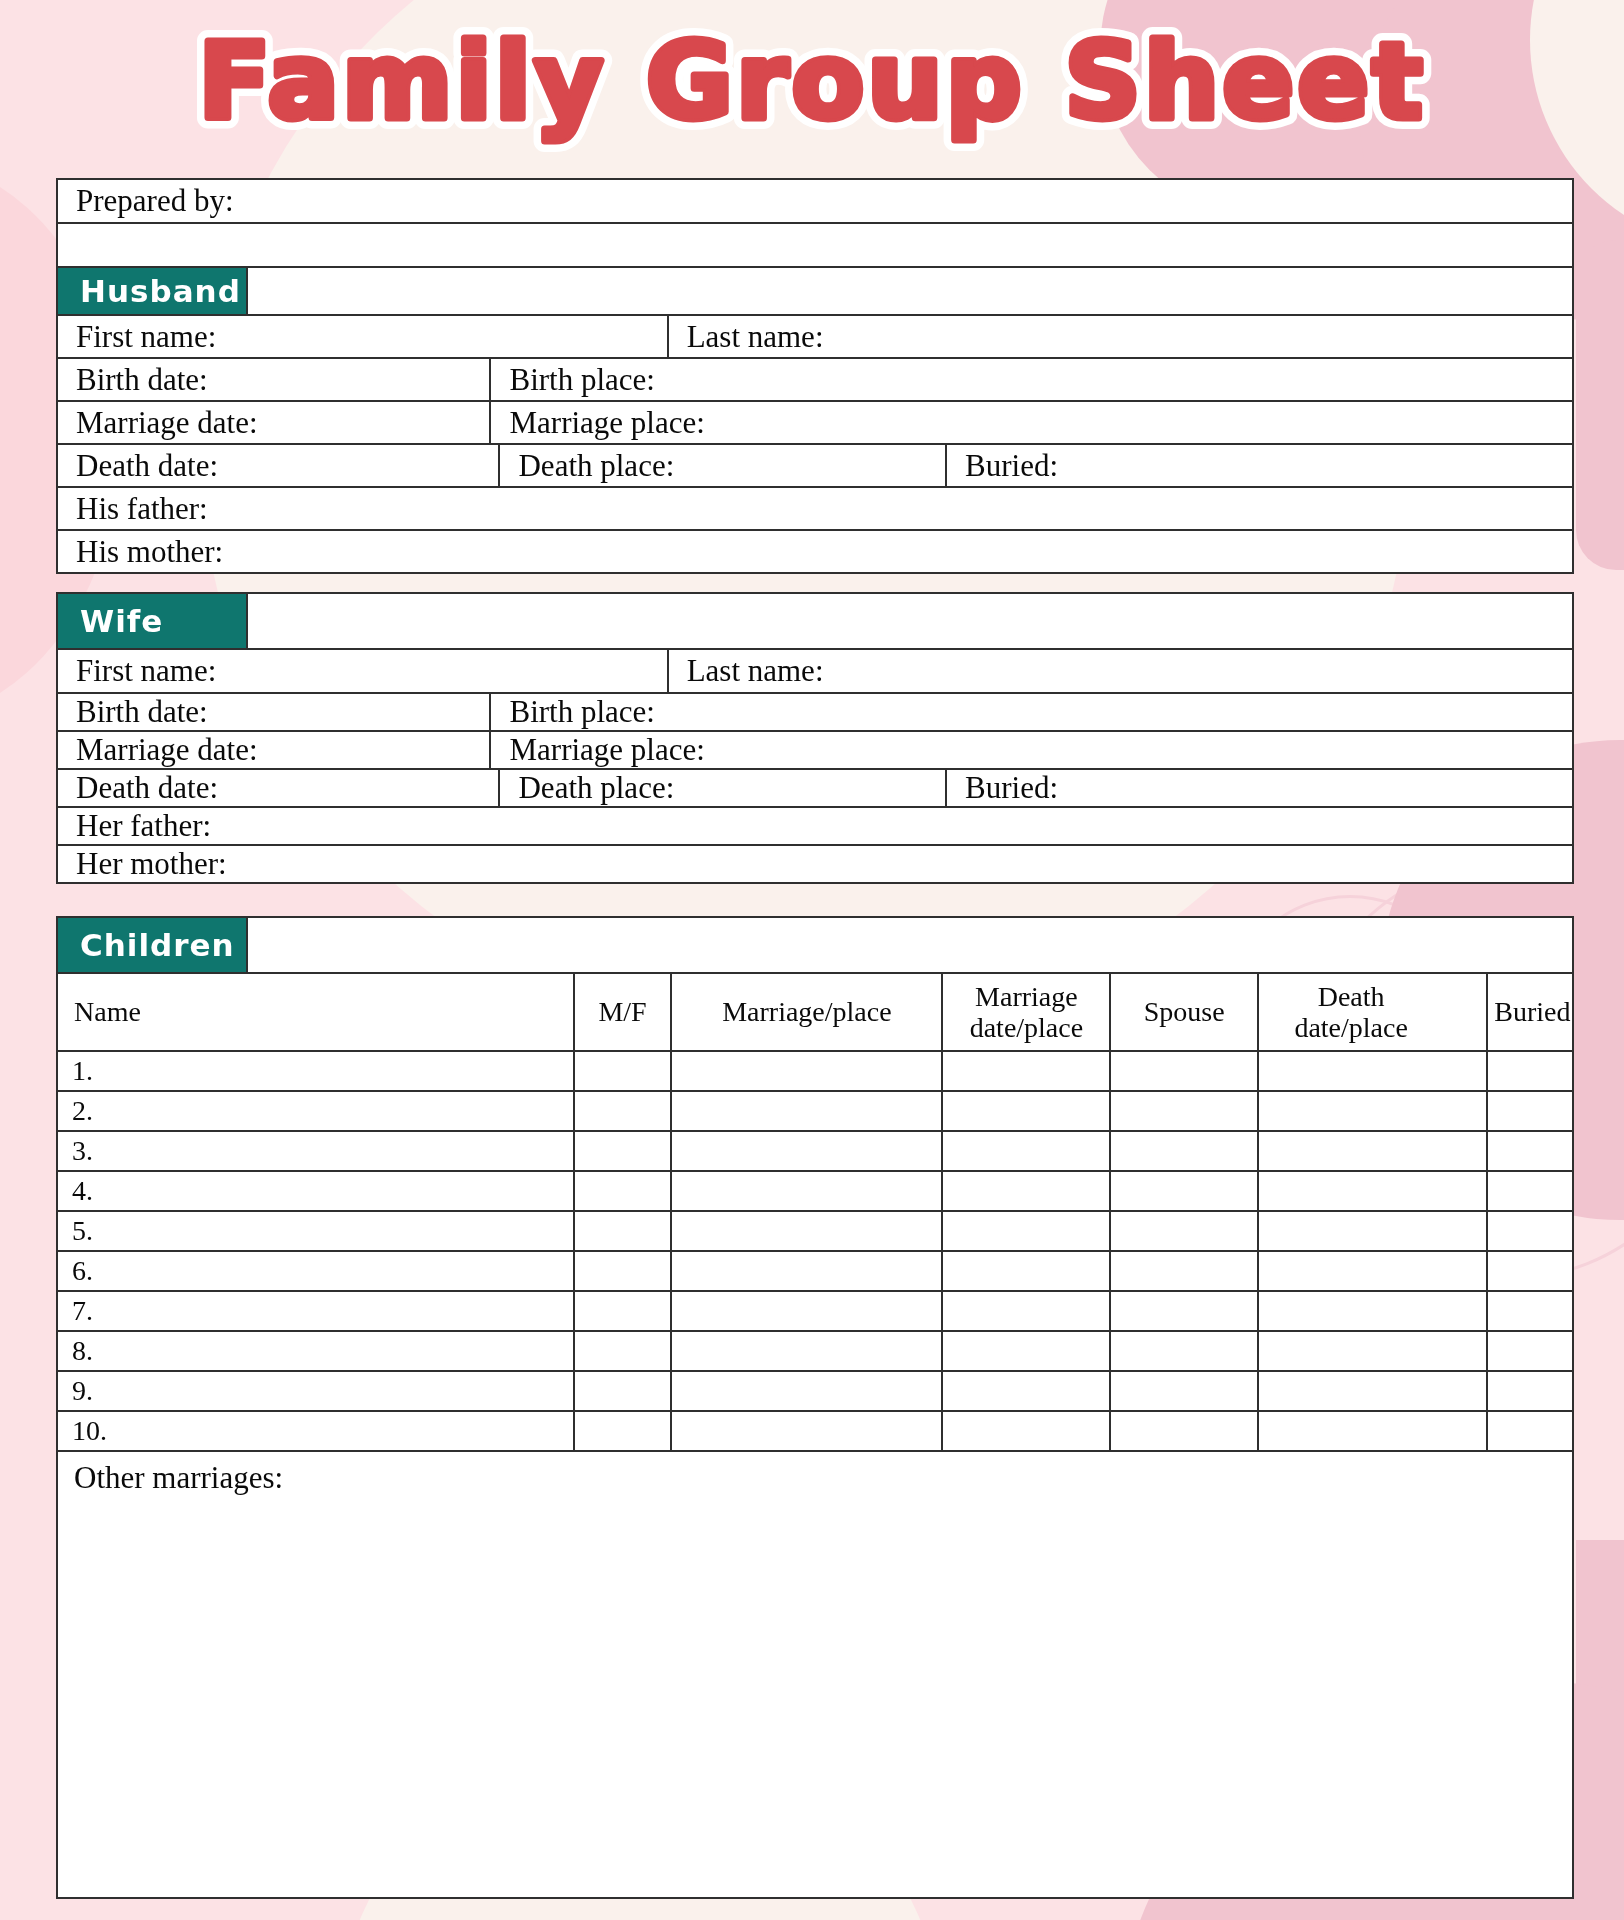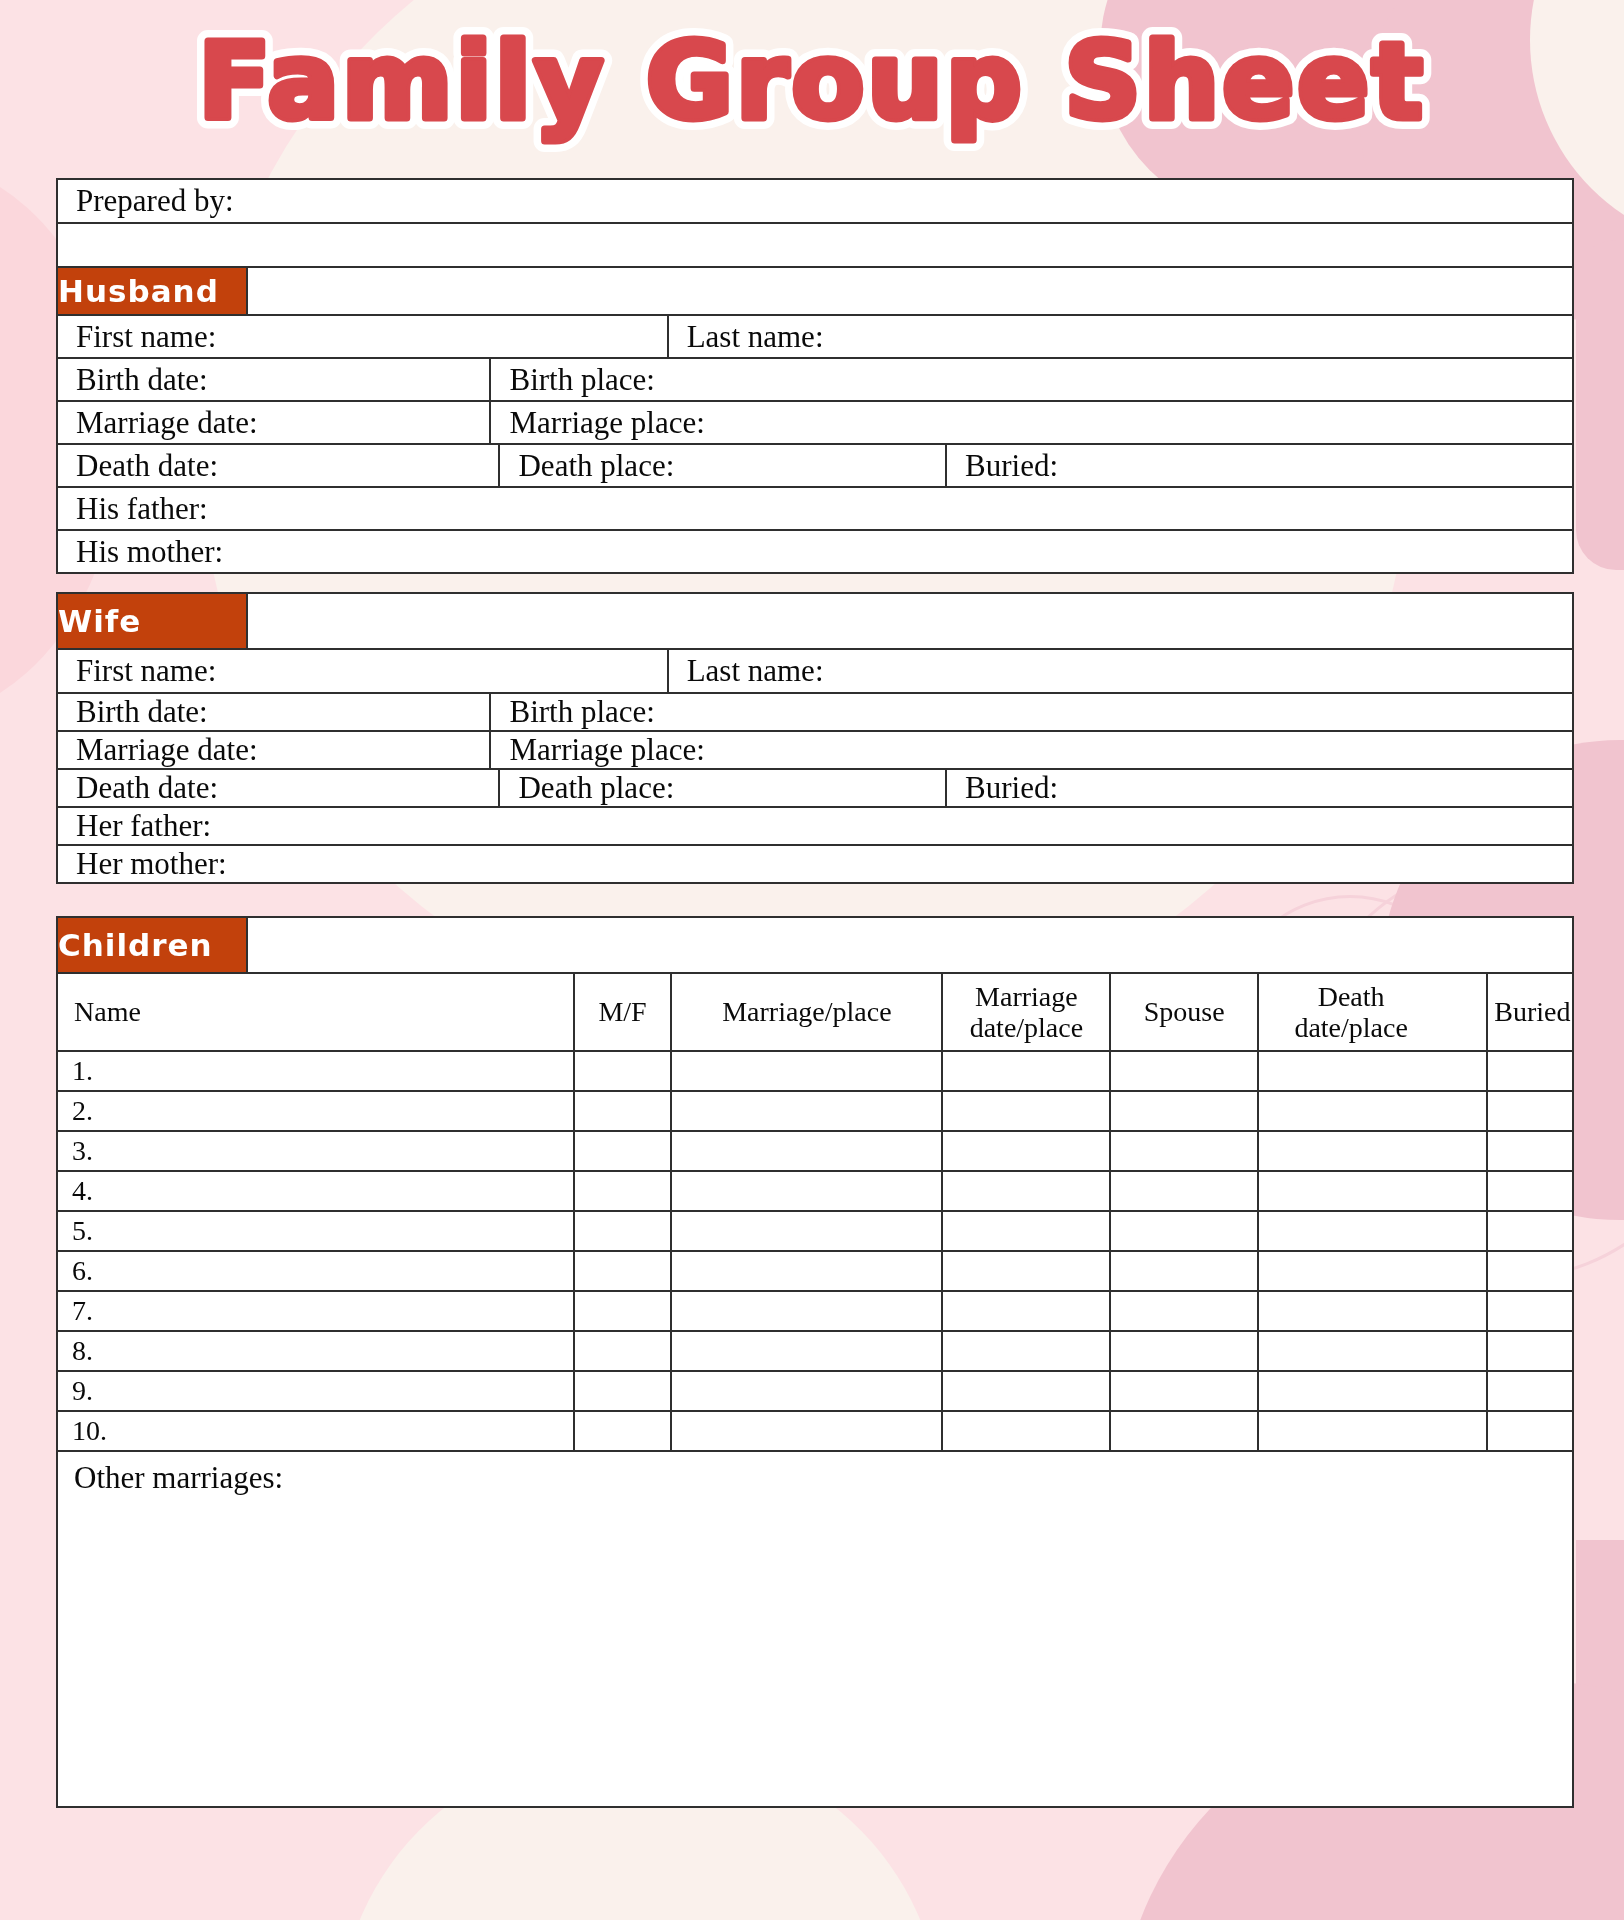--- a/index.html
+++ b/index.html
@@ -31,34 +31,34 @@
            border: 2px solid #2f2f2f; z-index: 1; }
   .p-husband { top: 178px; }
   .p-wife { top: 592px; }
   .p-children { top: 916px; }
 
   .row { display: flex; border-top: 2px solid #2f2f2f; }
   .row:first-child { border-top: none; }
 
   .rh42 { height: 42px; } .rh44 { height: 44px; } .rh48 { height: 48px; }
   .rh43 { height: 43px; } .rh46 { height: 54px; } .rh38 { height: 38px; }
-  .rh78 { height: 78px; } .rh40 { height: 40px; } .rh424 { height: 356px; font-family: Liberation Serif, serif; }
+  .rh78 { height: 78px; } .rh40 { height: 40px; } .rh424 { height: 447px; font-family: Liberation Serif, serif; }
 
   .cell { display: flex; align-items: center; padding-left: 18px;
           border-left: 2px solid #2f2f2f; flex: 1 1 auto; min-width: 0; }
   .cell:first-child { border-left: none; }
   .lbl { font-size: 31px; color: #0a0a0a; white-space: nowrap; }
 
   .w402 { flex: 0 0 40.2%; }
   .w285 { flex: 0 0 28.5%; }
   .w295 { flex: 0 0 29.5%; margin-left: 9px; }
 
   
-  .badge-cell { flex: 0 0 190px; background: #c2410c; border-right: 2px solid #2f2f2f;
-                display: flex; align-items: center; }
+  .badge-cell { flex: 0 0 190px; background: #0f766e; border-right: 2px solid #2f2f2f;
+                display: flex; align-items: center; padding-left: 22px; }
   .badge-text { font-family: "DejaVu Sans", sans-serif; font-weight: bold;
                 font-size: 31px; color: #ffffff; letter-spacing: 1px; }
   .badge-rest { flex: 1 1 auto; }
 
   
   .cw1 { flex: 0 0 34.0%; }
   .cw2 { flex: 0 0 6.45%; }
   .cw3 { flex: 0 0 17.9%; }
   .cw4 { flex: 0 0 11.1%; }
   .cw5 { flex: 0 0 9.75%; }

